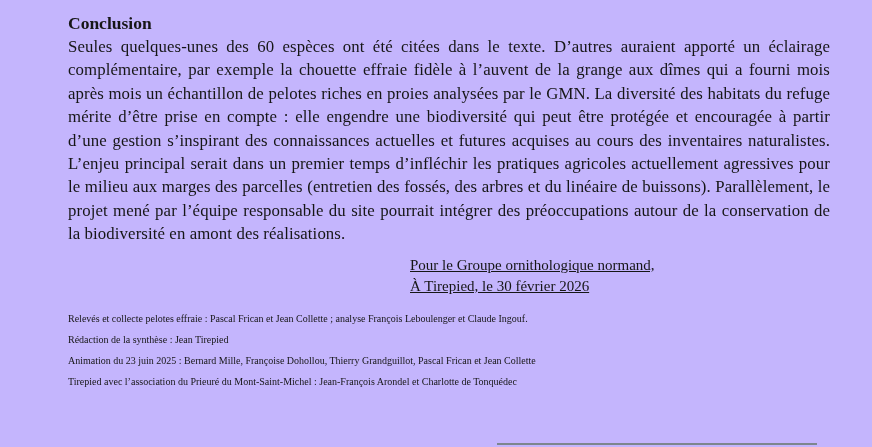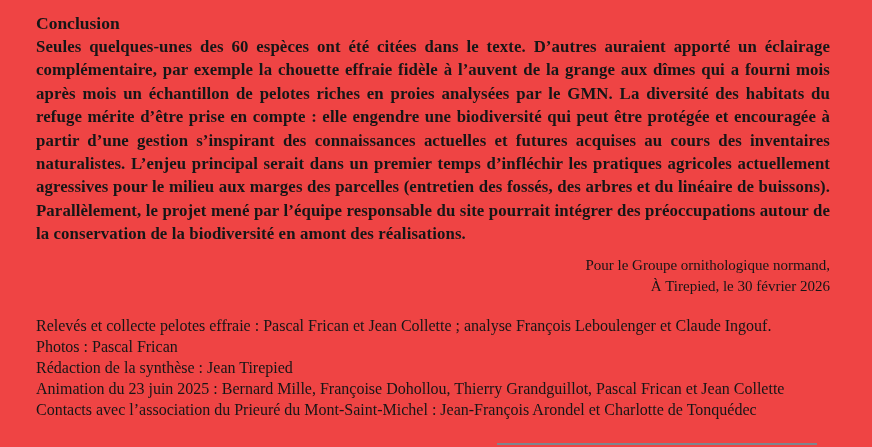--- a/index.html
+++ b/index.html
@@ -4,53 +4,53 @@
 <style>
   html, body {
     margin: 0;
     padding: 0;
     background: #ffffff;
   }
   .page {
     position: relative;
     width: 872px;
     height: 447px;
-    background: #ef4444;
+    background: #c4b5fd;
     color: #161616;
     font-family: "Liberation Serif", "DejaVu Serif", serif;
     overflow: hidden;
     box-sizing: border-box;
-    padding: 12px 42px 0 36px;
+    padding: 12px 42px 0 68px;
   }
   .heading {
     font-weight: bold;
     font-size: 17.5px;
     line-height: 23px;
   }
   .body-paragraph {
     font-size: 16.8px;
     line-height: 23.4px;
     text-align: justify;
     margin: 0;
     letter-spacing: 0.1px;
-    font-weight: bold;
   }
   .signature-block {
     width: 420px;
     margin-left: auto;
     margin-right: 0;
     margin-top: 9px;
-    text-align: right;
+    text-align: left;
     font-size: 15px;
     line-height: 21.5px;
+    text-decoration: underline;
   }
   .credits {
-    font-size: 16px;
+    font-size: 10px;
     line-height: 21px;
-    margin-top: 17px;
+    margin-top: 10px;
   }
   .credit-line {
     white-space: nowrap;
   }
   .bottom-divider {
     position: absolute;
     left: 497px;
     bottom: 2px;
     width: 320px;
     border-top: 2px solid #7d868e;
@@ -66,21 +66,20 @@
 
   <p class="body-paragraph">Seules quelques-unes des 60 espèces ont été citées dans le texte. D’autres auraient apporté un éclairage complémentaire, par exemple la chouette effraie fidèle à l’auvent de la grange aux dîmes qui a fourni mois après mois un échantillon de pelotes riches en proies analysées par le GMN. La diversité des habitats du refuge mérite d’être prise en compte : elle engendre une biodiversité qui peut être protégée et encouragée à partir d’une gestion s’inspirant des connaissances actuelles et futures acquises au cours des inventaires naturalistes. L’enjeu principal serait dans un premier temps d’infléchir les pratiques agricoles actuellement agressives pour le milieu aux marges des parcelles (entretien des fossés, des arbres et du linéaire de buissons). Parallèlement, le projet mené par l’équipe responsable du site pourrait intégrer des préoccupations autour de la conservation de la biodiversité en amont des réalisations.</p>
 
   <div class="signature-block">
     <div>Pour le Groupe ornithologique normand,</div>
     <div>À Tirepied, le 30 février 2026</div>
   </div>
 
   <div class="credits">
     <div class="credit-line">Relevés et collecte pelotes effraie : Pascal Frican et Jean Collette ; analyse François Leboulenger et Claude Ingouf.</div>
-    <div class="credit-line">Photos : Pascal Frican</div>
     <div class="credit-line">Rédaction de la synthèse : Jean Tirepied</div>
     <div class="credit-line">Animation du 23 juin 2025 : Bernard Mille, Françoise Dohollou, Thierry Grandguillot, Pascal Frican et Jean Collette</div>
-    <div class="credit-line">Contacts avec l’association du Prieuré du Mont-Saint-Michel : Jean-François Arondel et Charlotte de Tonquédec</div>
+    <div class="credit-line">Tirepied avec l’association du Prieuré du Mont-Saint-Michel : Jean-François Arondel et Charlotte de Tonquédec</div>
   </div>
 
   <div class="bottom-divider"></div>
 
 </div>
 
 </body></html>

